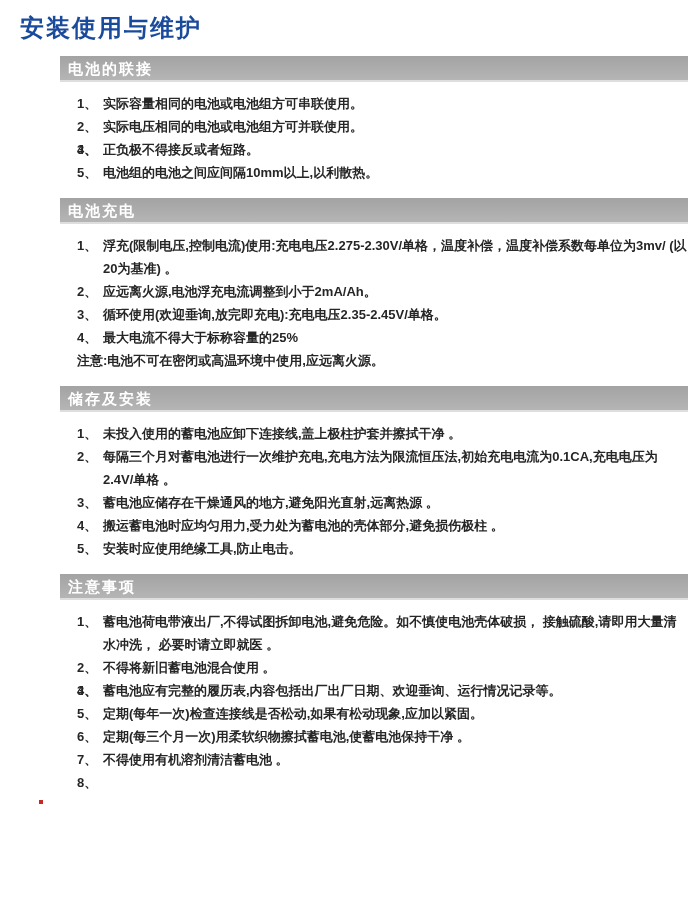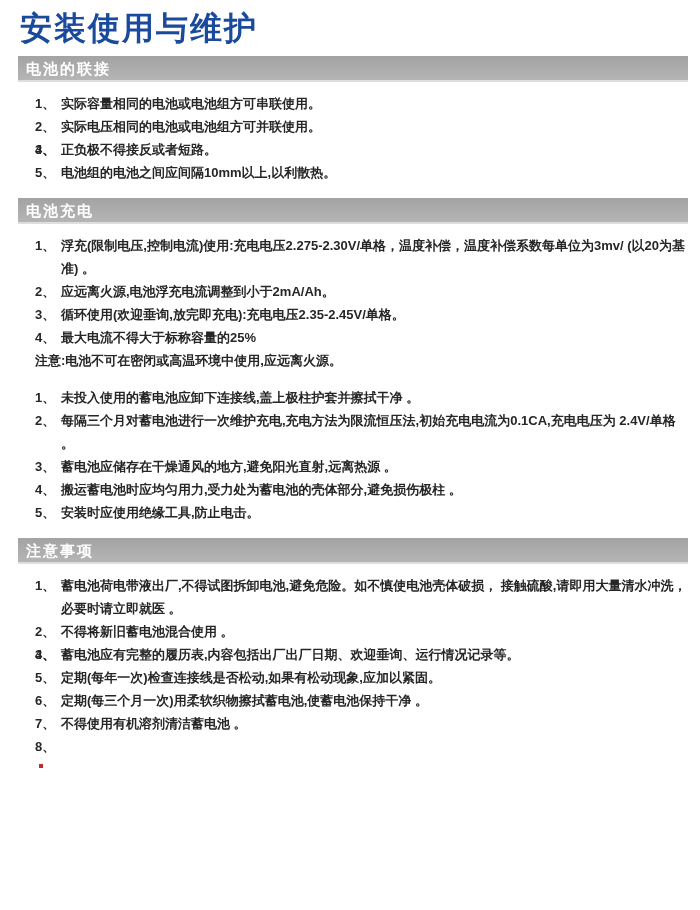--- a/index.html
+++ b/index.html
@@ -12,27 +12,27 @@
   }
   *{box-sizing:border-box;margin:0;padding:0;}
   html,body{background:#ffffff;}
   body{
     width:700px;height:910px;overflow:hidden;
     font-family:"Liberation Sans","DejaVu Sans",sans-serif;
   }
   .doc{padding:8px 12px 0 18px;}
   .page-title{
     color:var(--accent);
-    font-size:32px;
+    font-size:24px;
     font-weight:bold;
     letter-spacing:2px;
     line-height:32px;
     margin:4px 0 12px 2px;
   }
-  .section{margin-top:0;}
+  .section{margin-top:0;margin-left:42px;}
   .section + .section{margin-top:14px;}
   .section-bar{
     height:26px;
     line-height:26px;
     background:linear-gradient(180deg,var(--bar-top),var(--bar-bottom));
     border-bottom:2px solid #dedede;
     color:var(--bar-text);
     font-size:15px;
     font-weight:bold;
     letter-spacing:2px;
@@ -83,20 +83,21 @@
         <div class="section-bar"><span>电池充电</span></div>
         <div class="items">
           <div class="item"><span class="no">1、</span><span class="txt">浮充(限制电压,控制电流)使用:充电电压2.275-2.30V/单格，温度补偿，温度补偿系数每单位为3mv/ (以20为基准) 。</span></div>
           <div class="item"><span class="no">2、</span><span class="txt">应远离火源,电池浮充电流调整到小于2mA/Ah。</span></div>
           <div class="item"><span class="no">3、</span><span class="txt">循环使用(欢迎垂询,放完即充电):充电电压2.35-2.45V/单格。</span></div>
           <div class="item"><span class="no">4、</span><span class="txt">最大电流不得大于标称容量的25%</span></div>
           <div class="item note">注意:电池不可在密闭或高温环境中使用,应远离火源。</div>
         </div>
       </section>
       <section class="section">
+        <div class="section-bar"><span>储存及安装</span></div>
         <div class="items">
           <div class="item"><span class="no">1、</span><span class="txt">未投入使用的蓄电池应卸下连接线,盖上极柱护套并擦拭干净 。</span></div>
           <div class="item"><span class="no">2、</span><span class="txt">每隔三个月对蓄电池进行一次维护充电,充电方法为限流恒压法,初始充电电流为0.1CA,充电电压为 2.4V/单格 。</span></div>
           <div class="item"><span class="no">3、</span><span class="txt">蓄电池应储存在干燥通风的地方,避免阳光直射,远离热源 。</span></div>
           <div class="item"><span class="no">4、</span><span class="txt">搬运蓄电池时应均匀用力,受力处为蓄电池的壳体部分,避免损伤极柱 。</span></div>
           <div class="item"><span class="no">5、</span><span class="txt">安装时应使用绝缘工具,防止电击。</span></div>
         </div>
       </section>
       <section class="section">
         <div class="section-bar"><span>注意事项</span></div>

